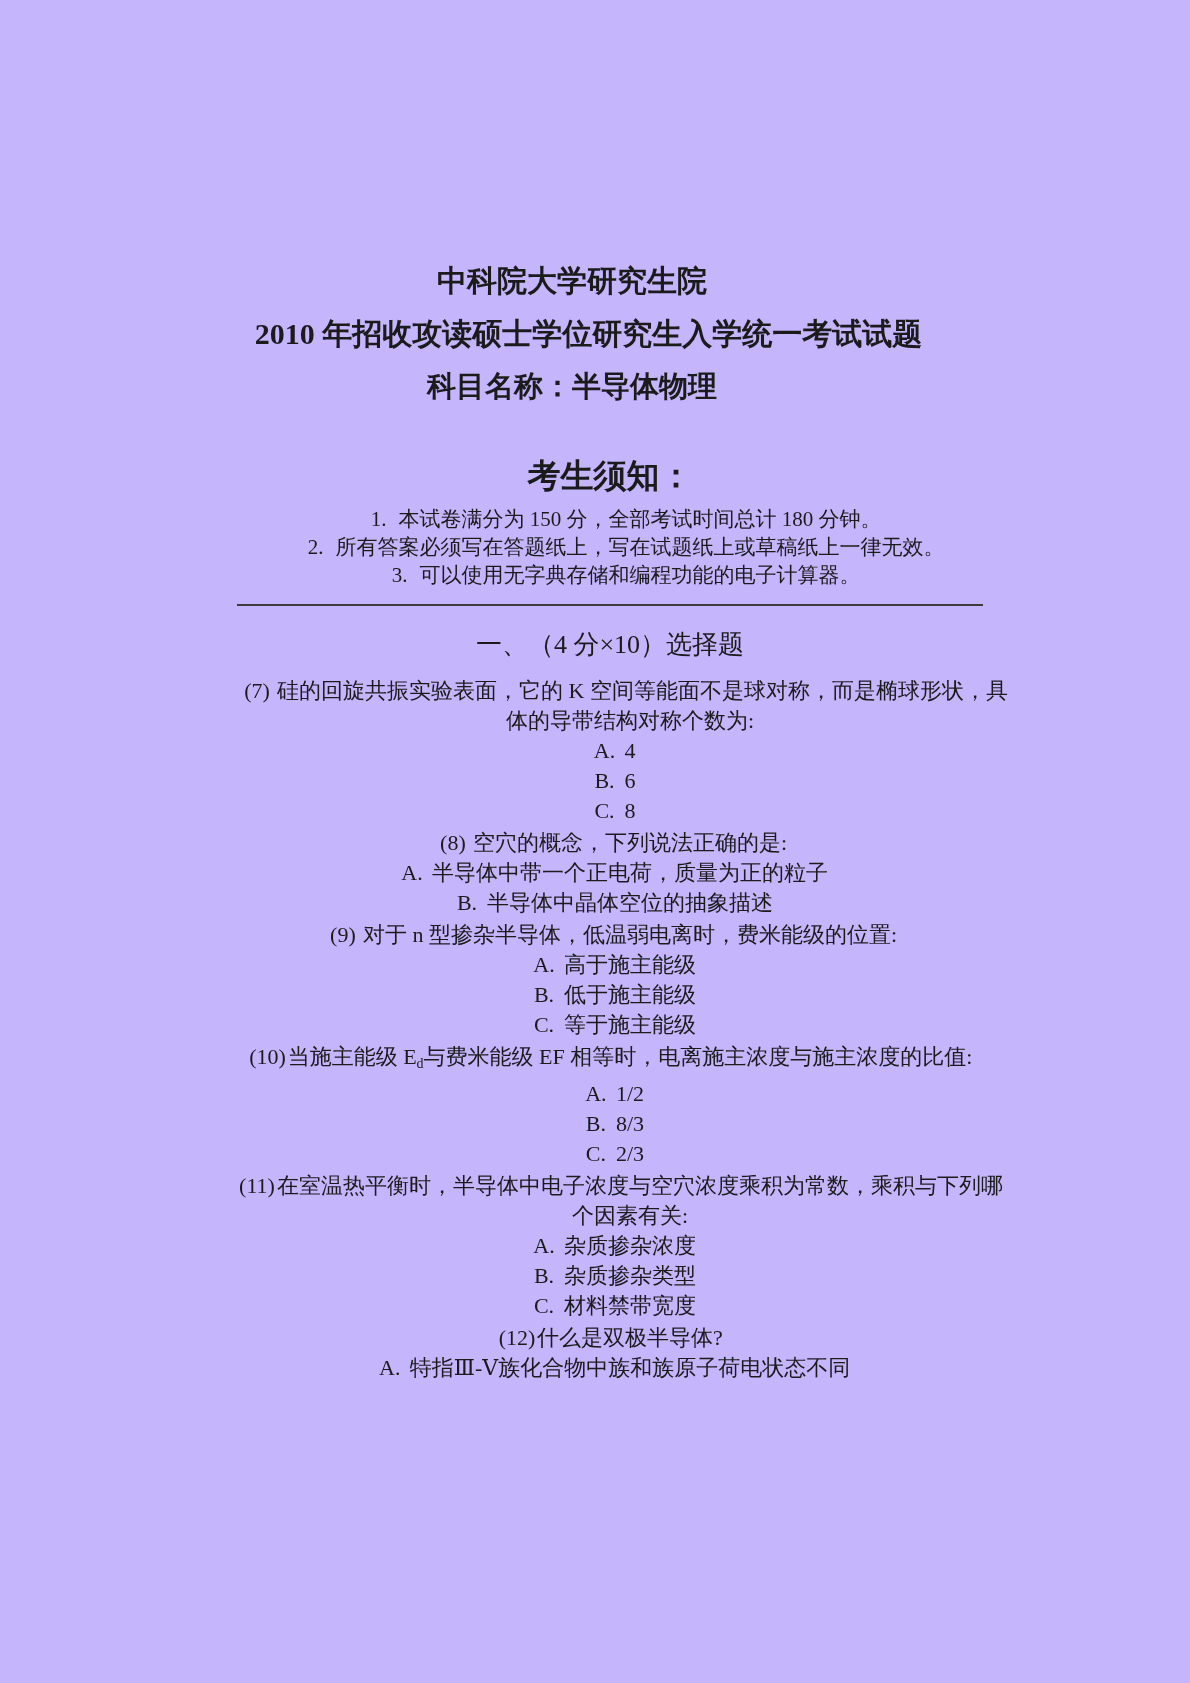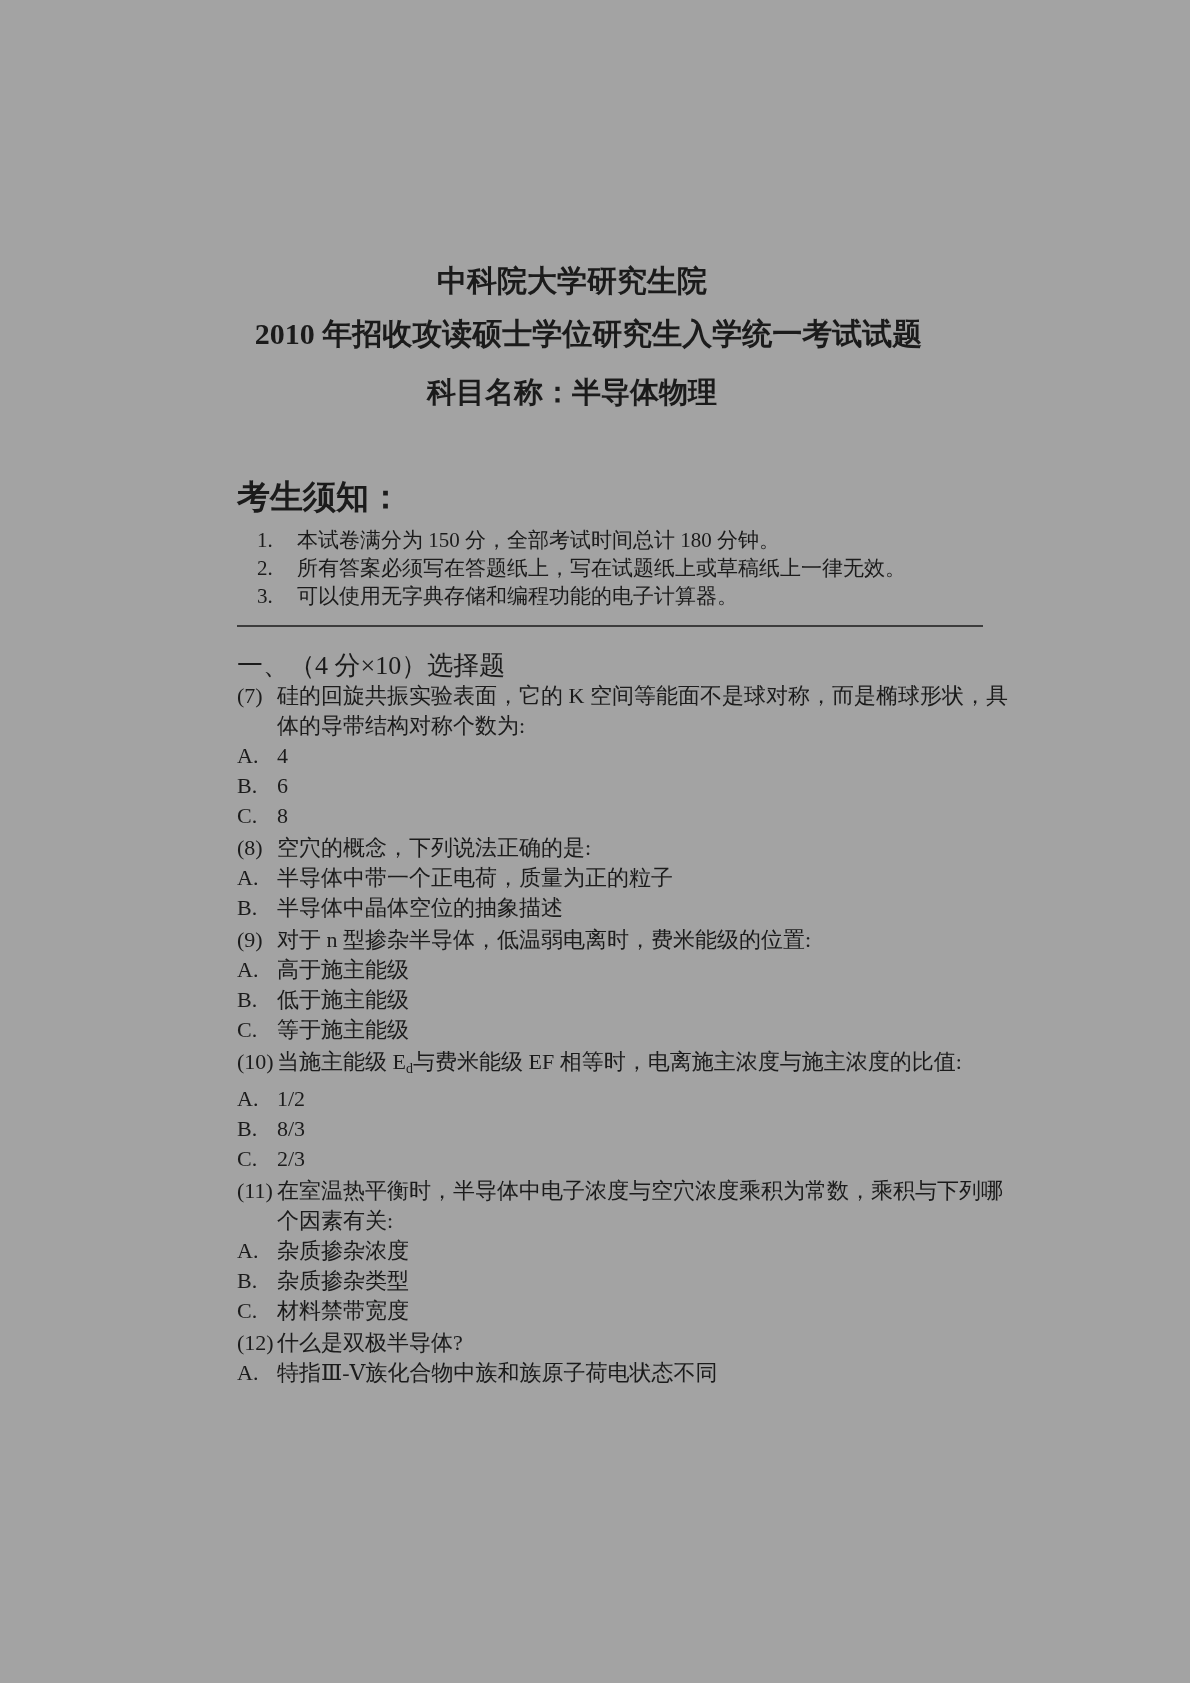--- a/index.html
+++ b/index.html
@@ -1,43 +1,44 @@
 <!DOCTYPE html>
 <html><head>
 <meta charset="utf-8">
 <style>
   html, body { margin: 0; padding: 0; background: #ffffff; }
   .page {
     position: relative;
     width: 1190px;
     height: 1683px;
-    background: #a3a3a3;
+    background: #c4b5fd;
     color: #1b1b1b;
     font-family: "Liberation Serif", "DejaVu Serif", serif;
     overflow: hidden;
+    text-align: center;
   }
   .content {
     position: absolute;
     left: 237px;
     top: 0;
     width: 746px;
   }
   .titles {
     width: 670px;
     display: flex;
     flex-direction: column;
     align-items: center;
     font-weight: bold;
   }
   .title-line { white-space: nowrap; line-height: 42px; font-size: 30px; }
   .t1 { margin-top: 260px; }
   .t2 { margin-top: 11px; margin-left: 33px; }
-  .t3 { margin-top: 16px; font-size: 29px; }
+  .t3 { margin-top: 10px; font-size: 29px; }
   .notice-heading {
-    margin-top: 64px;
+    margin-top: 49px;
     font-size: 33px;
     font-weight: bold;
     line-height: 40px;
   }
   .notice-list { margin-top: 9px; margin-left: 20px; font-size: 21px; }
   .notice-item { line-height: 28px; white-space: nowrap; }
   .notice-num { display: inline-block; width: 40px; }
   .rule {
     margin-top: 15px;
     width: 746px;
@@ -45,21 +46,21 @@
     border-top: 2px solid #3c3c3c;
     height: 0;
   }
   .section-heading {
     margin-top: 24px;
     font-size: 26px;
     line-height: 30px;
     white-space: nowrap;
   }
   .question { font-size: 22px; margin-top: 2px; }
-  .question.first { margin-top: 0; }
+  .question.first { margin-top: 16px; }
   .q-line, .opt-row { line-height: 30px; white-space: nowrap; }
   .q-num, .opt-label { display: inline-block; width: 40px; }
   .cont { padding-left: 40px; }
   .sub { font-size: 14px; vertical-align: -4px; }
 </style>
 </head>
 <body>
 
 <div class="page">
   <div class="content">

